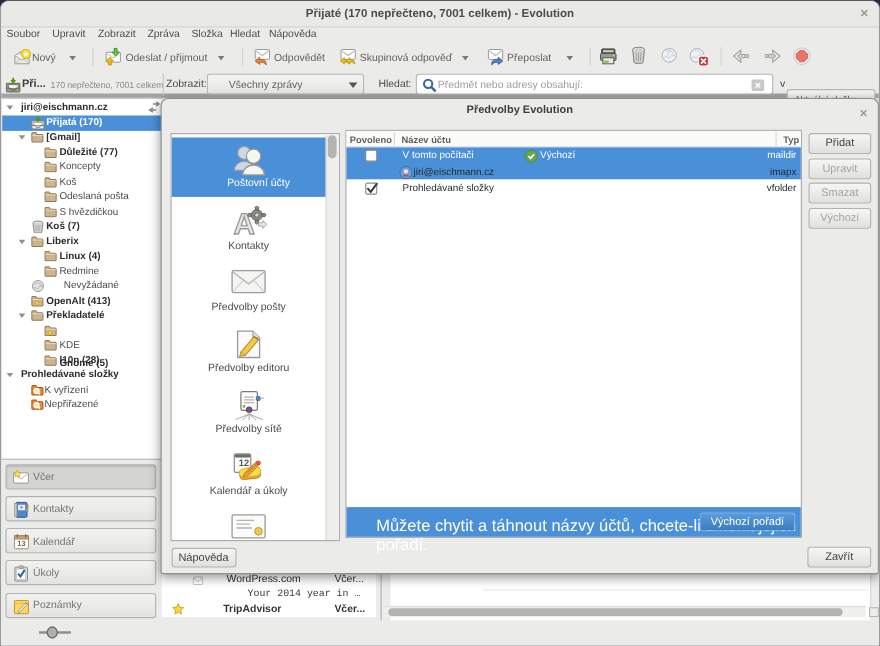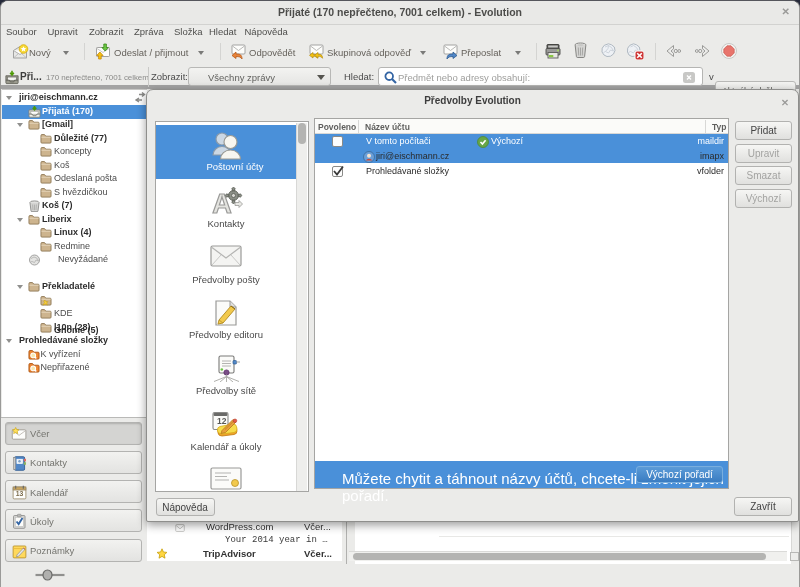--- a/index.html
+++ b/index.html
@@ -316,20 +316,28 @@
           </svg>
           <div class="lbl" style="left:52px;">Redmine</div>
         </div>
 <div class="trow" style="top:163.8px">
           <svg class="abs" style="left:26px;top:0.5px" width="13" height="12" viewBox="0 0 13 12">
             <circle cx="6.5" cy="6" r="5" fill="#e4e4e2" stroke="#9a9a98" stroke-width="0.9"></circle>
             <path d="M3 4.5 L6 3 9 4.2 10.5 7 8 6 6.5 8.5 4 7.5 2.5 8" stroke="#b0b0ae" stroke-width="0.8" fill="none"></path>
           </svg>
           <div class="lbl" style="left:56px;text-align:center;">Nevyžádané</div>
         </div>
+<div class="trow b" style="top:177.3px">
+          <svg class="abs" style="left:26px;top:0.5px" width="12" height="11" viewBox="0 0 13 12">
+            <path d="M1 3.2 L1 10 a1 1 0 0 0 1 1 L11 11 a1 1 0 0 0 1-1 L12 4.5 a1 1 0 0 0-1-1 L6.2 3.5 5.4 2.2 a1 1 0 0 0-.9-.5 L2 1.7 a1 1 0 0 0-1 1z" fill="#cdb48e" stroke="#8f7a57" stroke-width="1"></path>
+            <path d="M1.5 4.6 L11.5 4.6" stroke="#e8d9bd" stroke-width="1"></path>
+            <path d="M4 6.5 L5 8.2 3.2 11 6 9.8 8 11 7.2 8.8 8.5 7.2 6.5 7.4 5.5 5.8z" fill="#ffd642" stroke="#c79e0a" stroke-width="0.6"></path>
+          </svg>
+          <div class="lbl" style="left:40px;">OpenAlt (413)</div>
+        </div>
 <div class="trow b" style="top:190.8px">
           <div class="exp" style="left:15px"></div>
           <svg class="abs" style="left:26px;top:0.5px" width="12" height="11" viewBox="0 0 13 12">
             <path d="M1 3.2 L1 10 a1 1 0 0 0 1 1 L11 11 a1 1 0 0 0 1-1 L12 4.5 a1 1 0 0 0-1-1 L6.2 3.5 5.4 2.2 a1 1 0 0 0-.9-.5 L2 1.7 a1 1 0 0 0-1 1z" fill="#cdb48e" stroke="#8f7a57" stroke-width="1"></path>
             <path d="M1.5 4.6 L11.5 4.6" stroke="#e8d9bd" stroke-width="1"></path>
           </svg>
           <div class="lbl" style="left:40px;">Překladatelé</div>
         </div>
 <div class="trow b" style="top:204.3px">
           <svg class="abs" style="left:38px;top:0.5px" width="12" height="11" viewBox="0 0 13 12">

